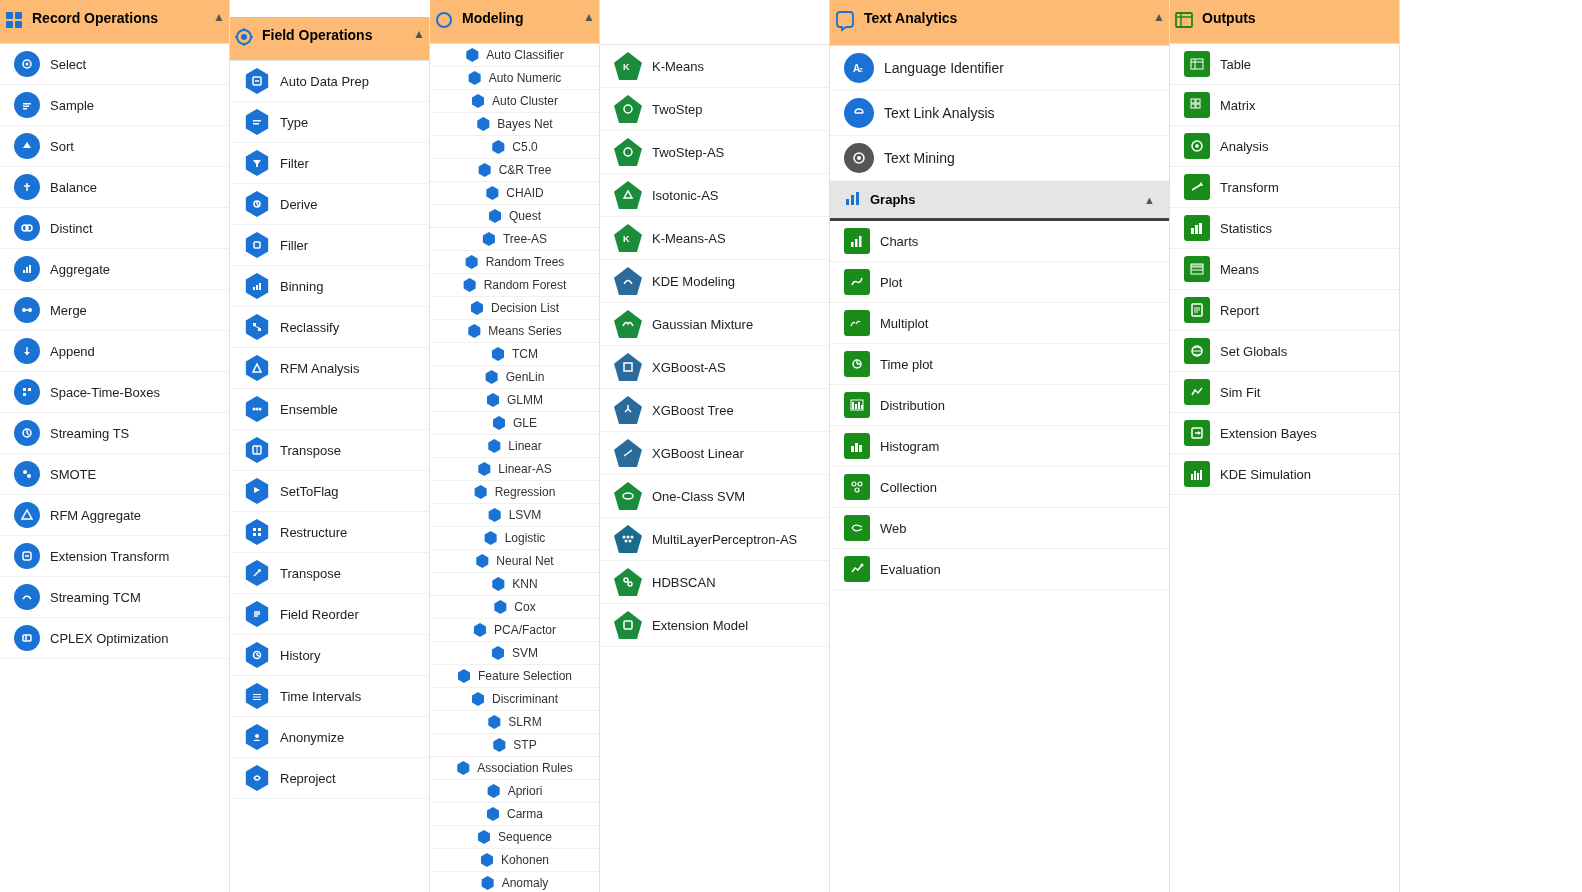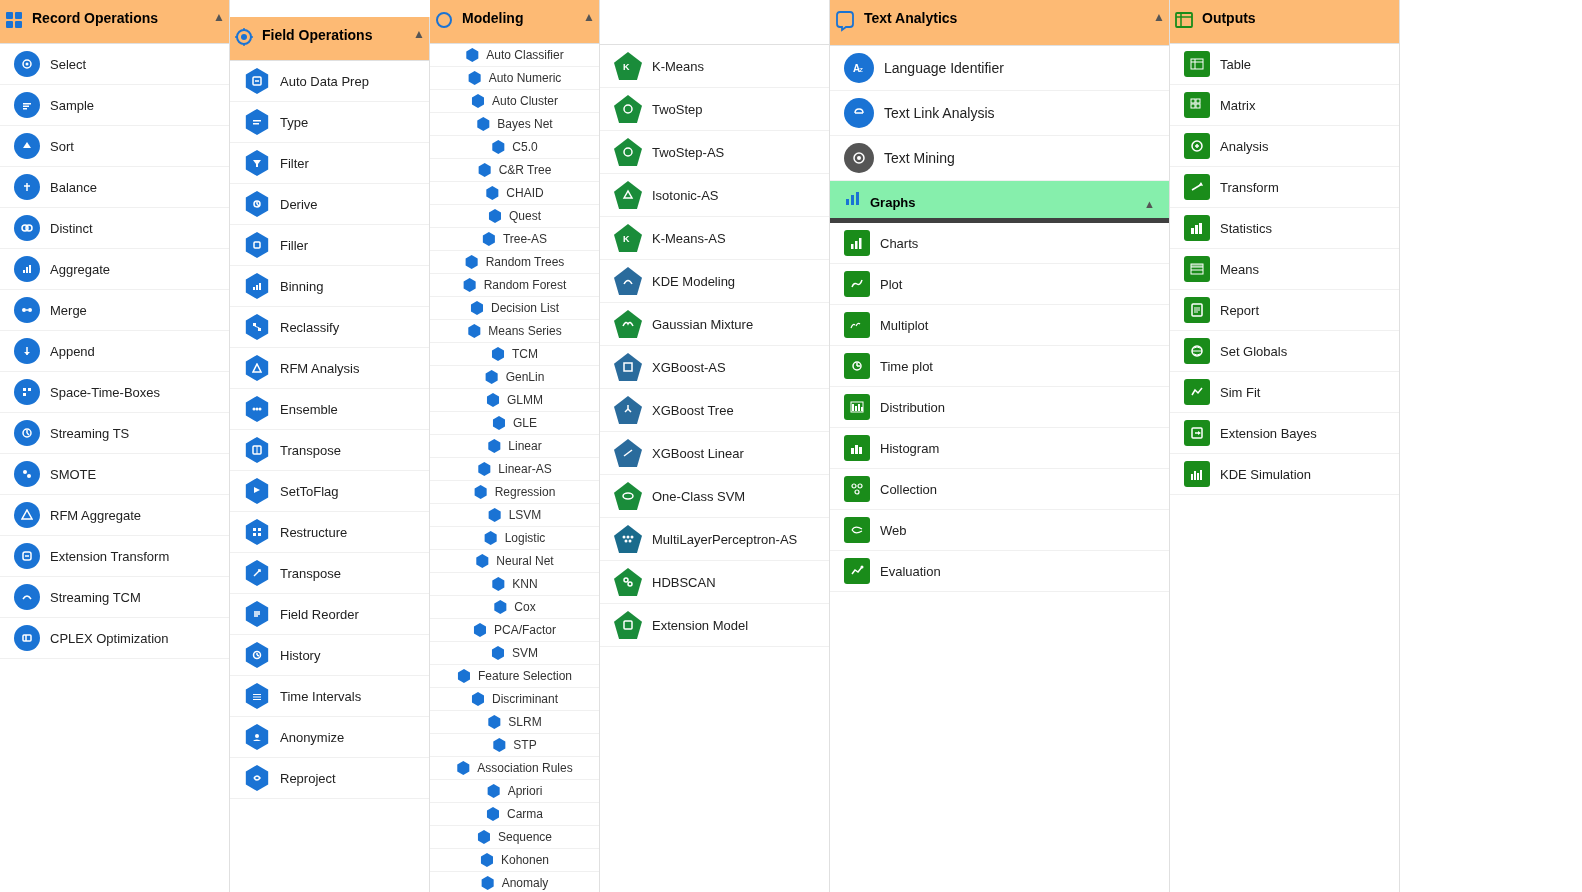--- a/index.html
+++ b/index.html
@@ -31,26 +31,26 @@
       z-index: 10;
       gap: 8px;
     }
     .column-header .chevron {
       margin-left: auto;
       font-size: 12px;
       color: #555;
     }
     .section-header {
       display: flex;
-      align-items: flex-end;
+      align-items: center;
       padding: 8px 14px;
       font-weight: 600;
       font-size: 13px;
-      border-bottom: 5px solid #404040;
-      background: #86efac;
+      border-bottom: 3px solid #404040;
+      background: #e5e5e5;
       gap: 8px;
     }
     .section-header .chevron {
       margin-left: auto;
       font-size: 11px;
       color: #555;
     }
     .list-item {
       display: flex;
       align-items: center;

